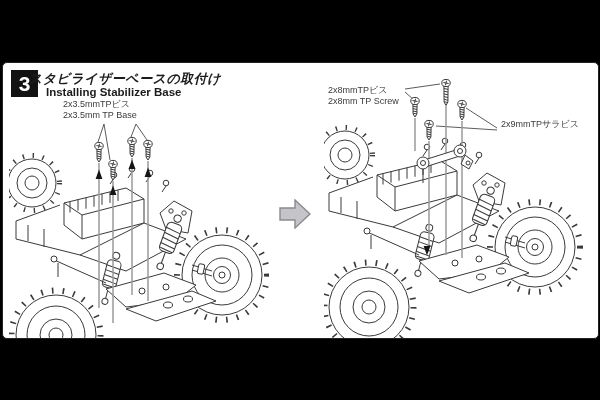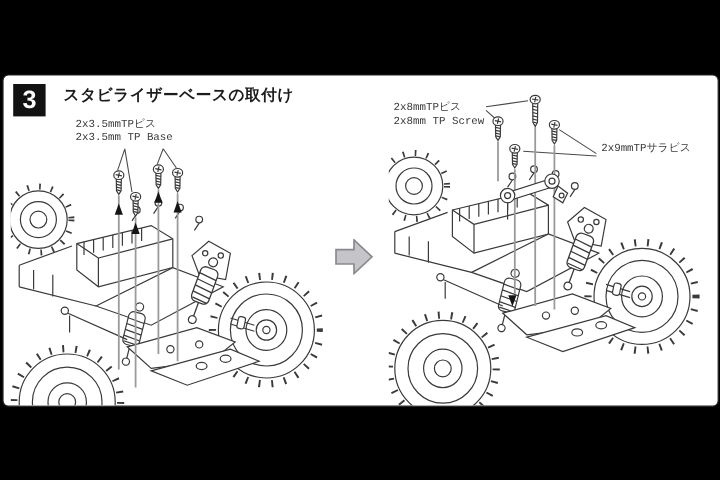--- a/index.html
+++ b/index.html
@@ -12,30 +12,30 @@
     position:absolute; left:2px; top:62px; width:595px; height:275px;
     background:#fff; border:1px solid #222; border-radius:5px;
     overflow:hidden;
   }
   .step-box {
     position:absolute; left:8px; top:7px; width:27px; height:27px;
     background:#121212; color:#fff; font-size:21px; font-weight:bold;
     display:flex; align-items:center; justify-content:center;
   }
   .title-jp {
-    position:absolute; left:50px; top:7px; font-size:13px; font-weight:bold;
-    color:#1c1c1c; letter-spacing:0.5px; white-space:nowrap;
+    position:absolute; left:26px; top:7px; font-size:13px; font-weight:bold;
+    color:#1c1c1c; letter-spacing:0.5px; white-space:nowrap;font-style:italic;
   }
   .title-en {
     position:absolute; left:43px; top:23px; font-size:11.5px; font-weight:bold;
     color:#1c1c1c; white-space:nowrap;
   }
   .callout {
     position:absolute; font-size:9px; color:#3a3a3a; line-height:11px;
-    z-index:3; white-space:nowrap;font-family:Liberation Mono, monospace;
+    z-index:3; white-space:nowrap;
   }
   #callout-left  { left:60px;  top:36px; width:160px; text-align:left; }
   #callout-right1{ left:325px; top:22px; }
   #callout-right2{ left:498px; top:56px;text-align:right; }
   .illus { position:absolute; z-index:1; }
   #illus-left  { left:6px;   top:60px; }
   #illus-right { left:321px; top:10px; }
   #next-arrow  { position:absolute; left:276px; top:136px; z-index:2; }
 </style>
 </head>
@@ -133,20 +133,21 @@
     </g>
   </defs>
 </svg>
 
 <div class="page">
 
   <div class="step-box">
     <span>3</span>
   </div>
   <div class="title-jp">スタビライザーベースの取付け</div>
+  <div class="title-en">Installing Stabilizer Base</div>
 
   <div class="callout" id="callout-left">
     <div>2x3.5mmTPビス</div>
     <div>2x3.5mm TP Base</div>
   </div>
   <div class="callout" id="callout-right1">
     <div>2x8mmTPビス</div>
     <div>2x8mm TP Screw</div>
   </div>
   <div class="callout" id="callout-right2">

